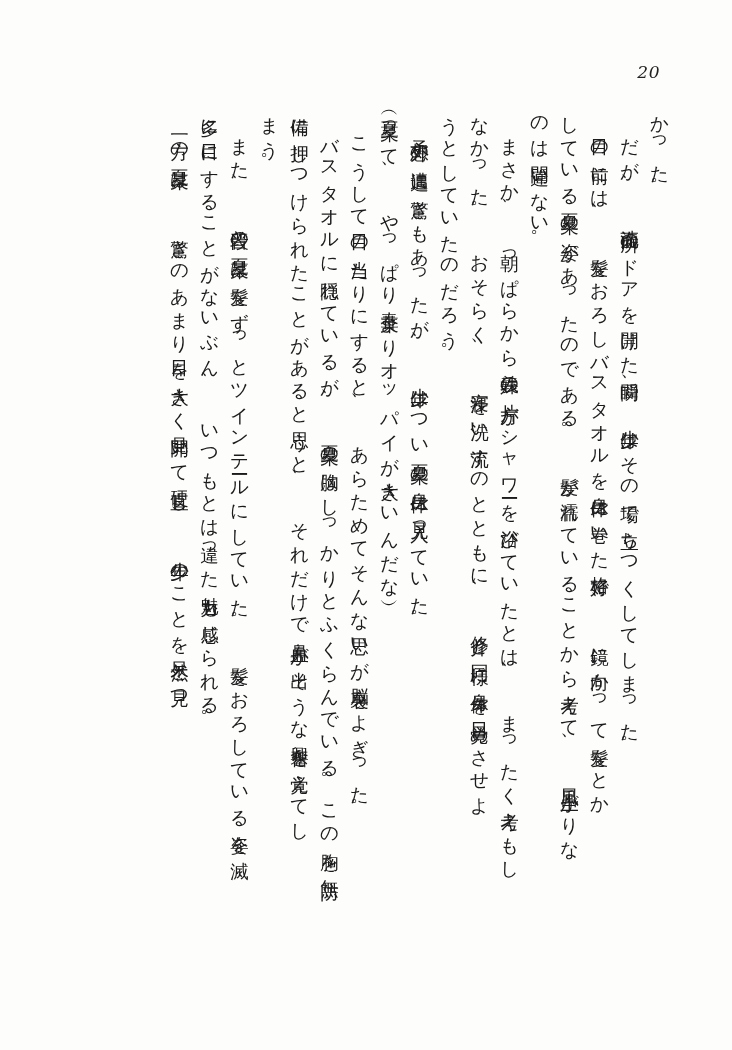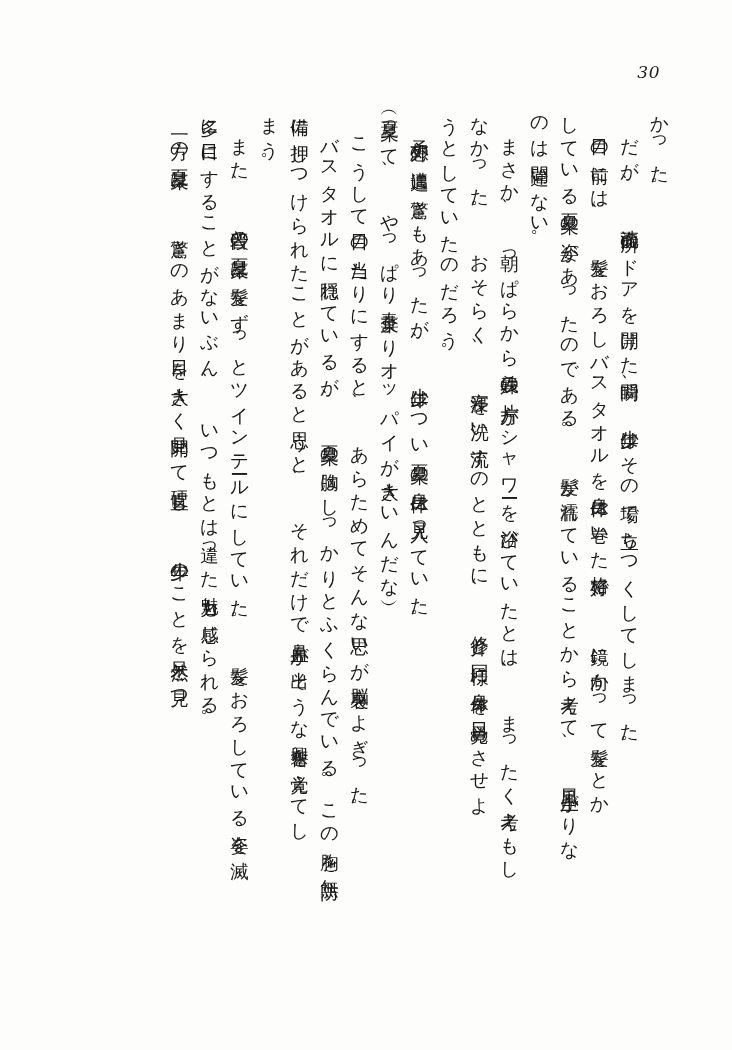--- a/index.html
+++ b/index.html
@@ -59,21 +59,21 @@
     white-space: pre;
     color: #1b1b1b;
     font-family: "DejaVu Serif", "Liberation Serif", serif;
   }
 </style>
 </head>
 <body>
 
 <div class="page">
 
-  <div class="page-number">30</div>
+  <div class="page-number">20</div>
 
   <div class="body-text">
     <div class="column">かった。</div>
     <div class="column">　だが、　洗面所のドアを開けた瞬間、　少年はその場で立ちつくしてしまった。</div>
     <div class="column">　目の前には、　髪をおろしバスタオルを身体に巻いた格好で、　鏡に向かって髪をとか</div>
     <div class="column">している夏菜の姿があったのである。　髪が濡れていることから考えて、　風呂上がりな</div>
     <div class="column">のは間違いない。</div>
     <div class="column">　まさか、　朝っぱらから義妹の片方がシャワーを浴びていたとは、　まったく考えもし</div>
     <div class="column">なかった。　おそらく、　寝汗を洗い流すのとともに、　修介と同様に身体を目覚めさせよ</div>
     <div class="column">うとしていたのだろう。</div>

